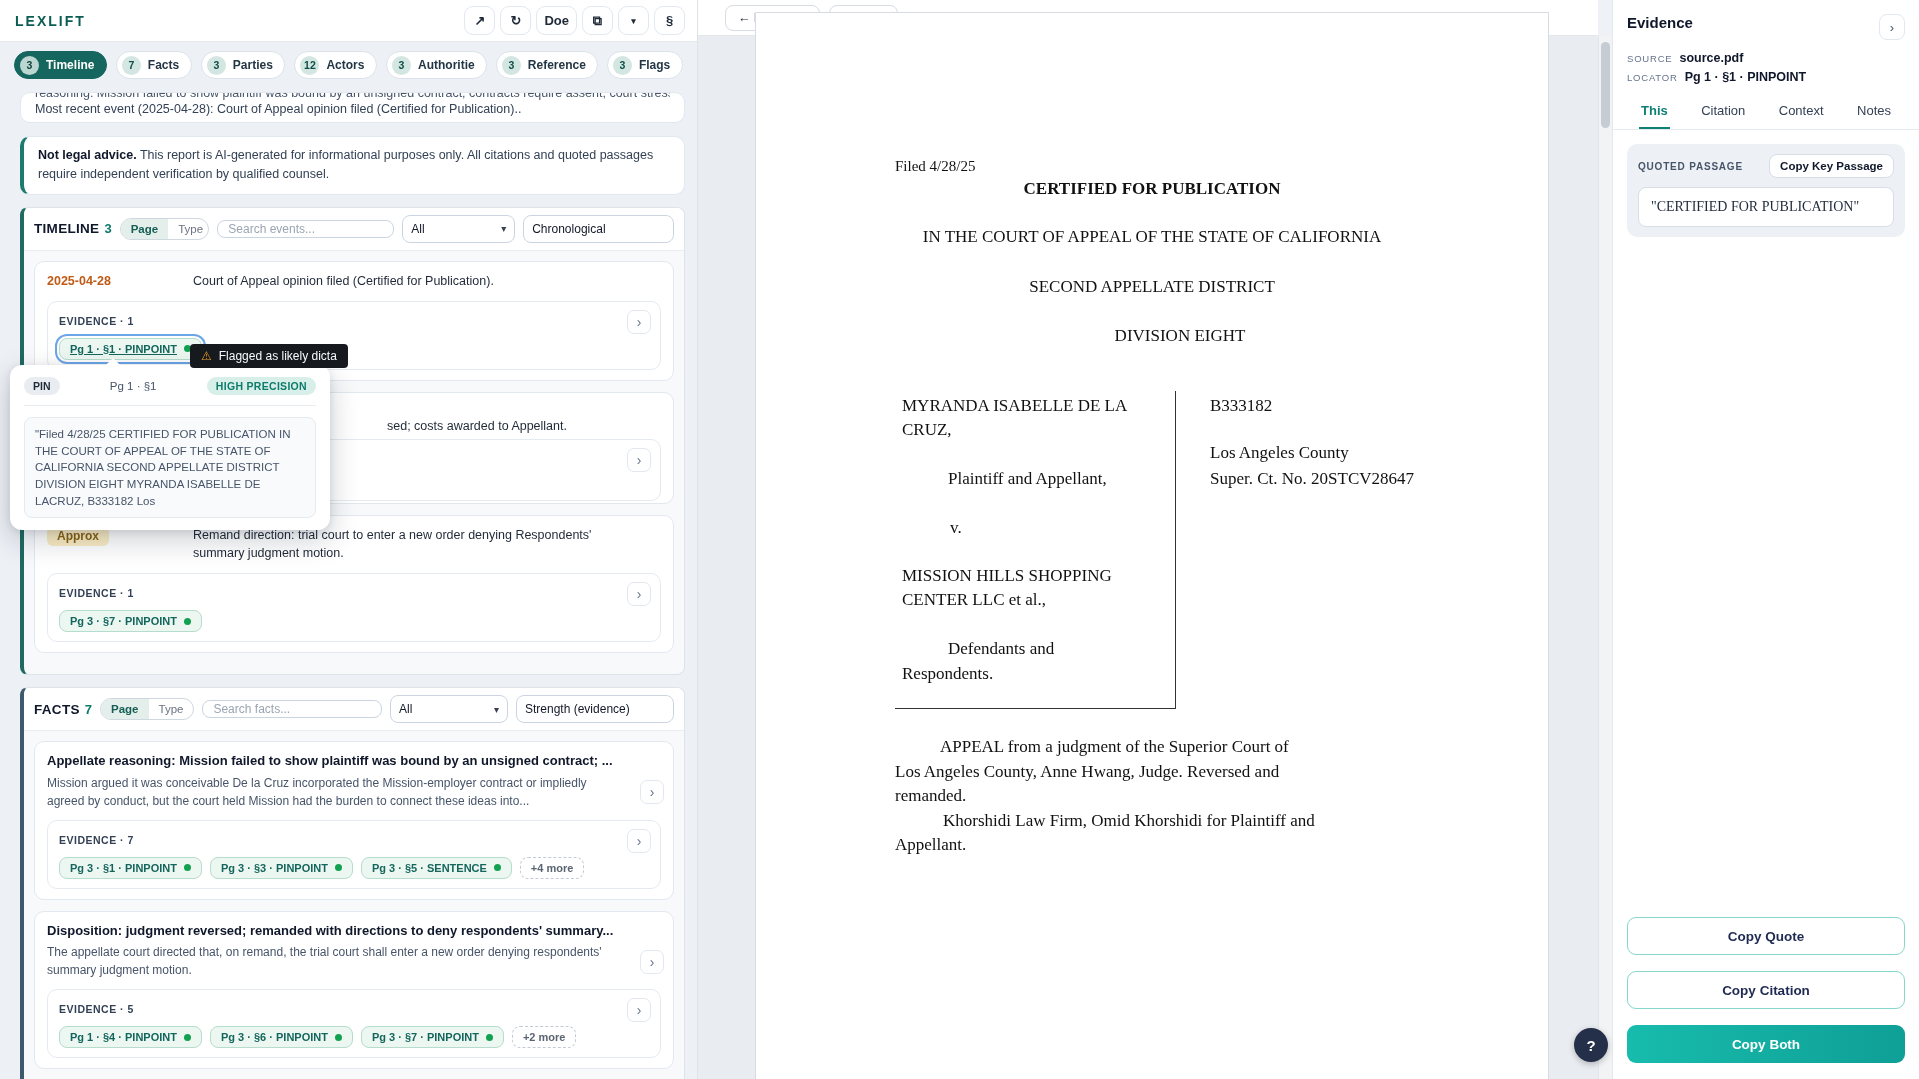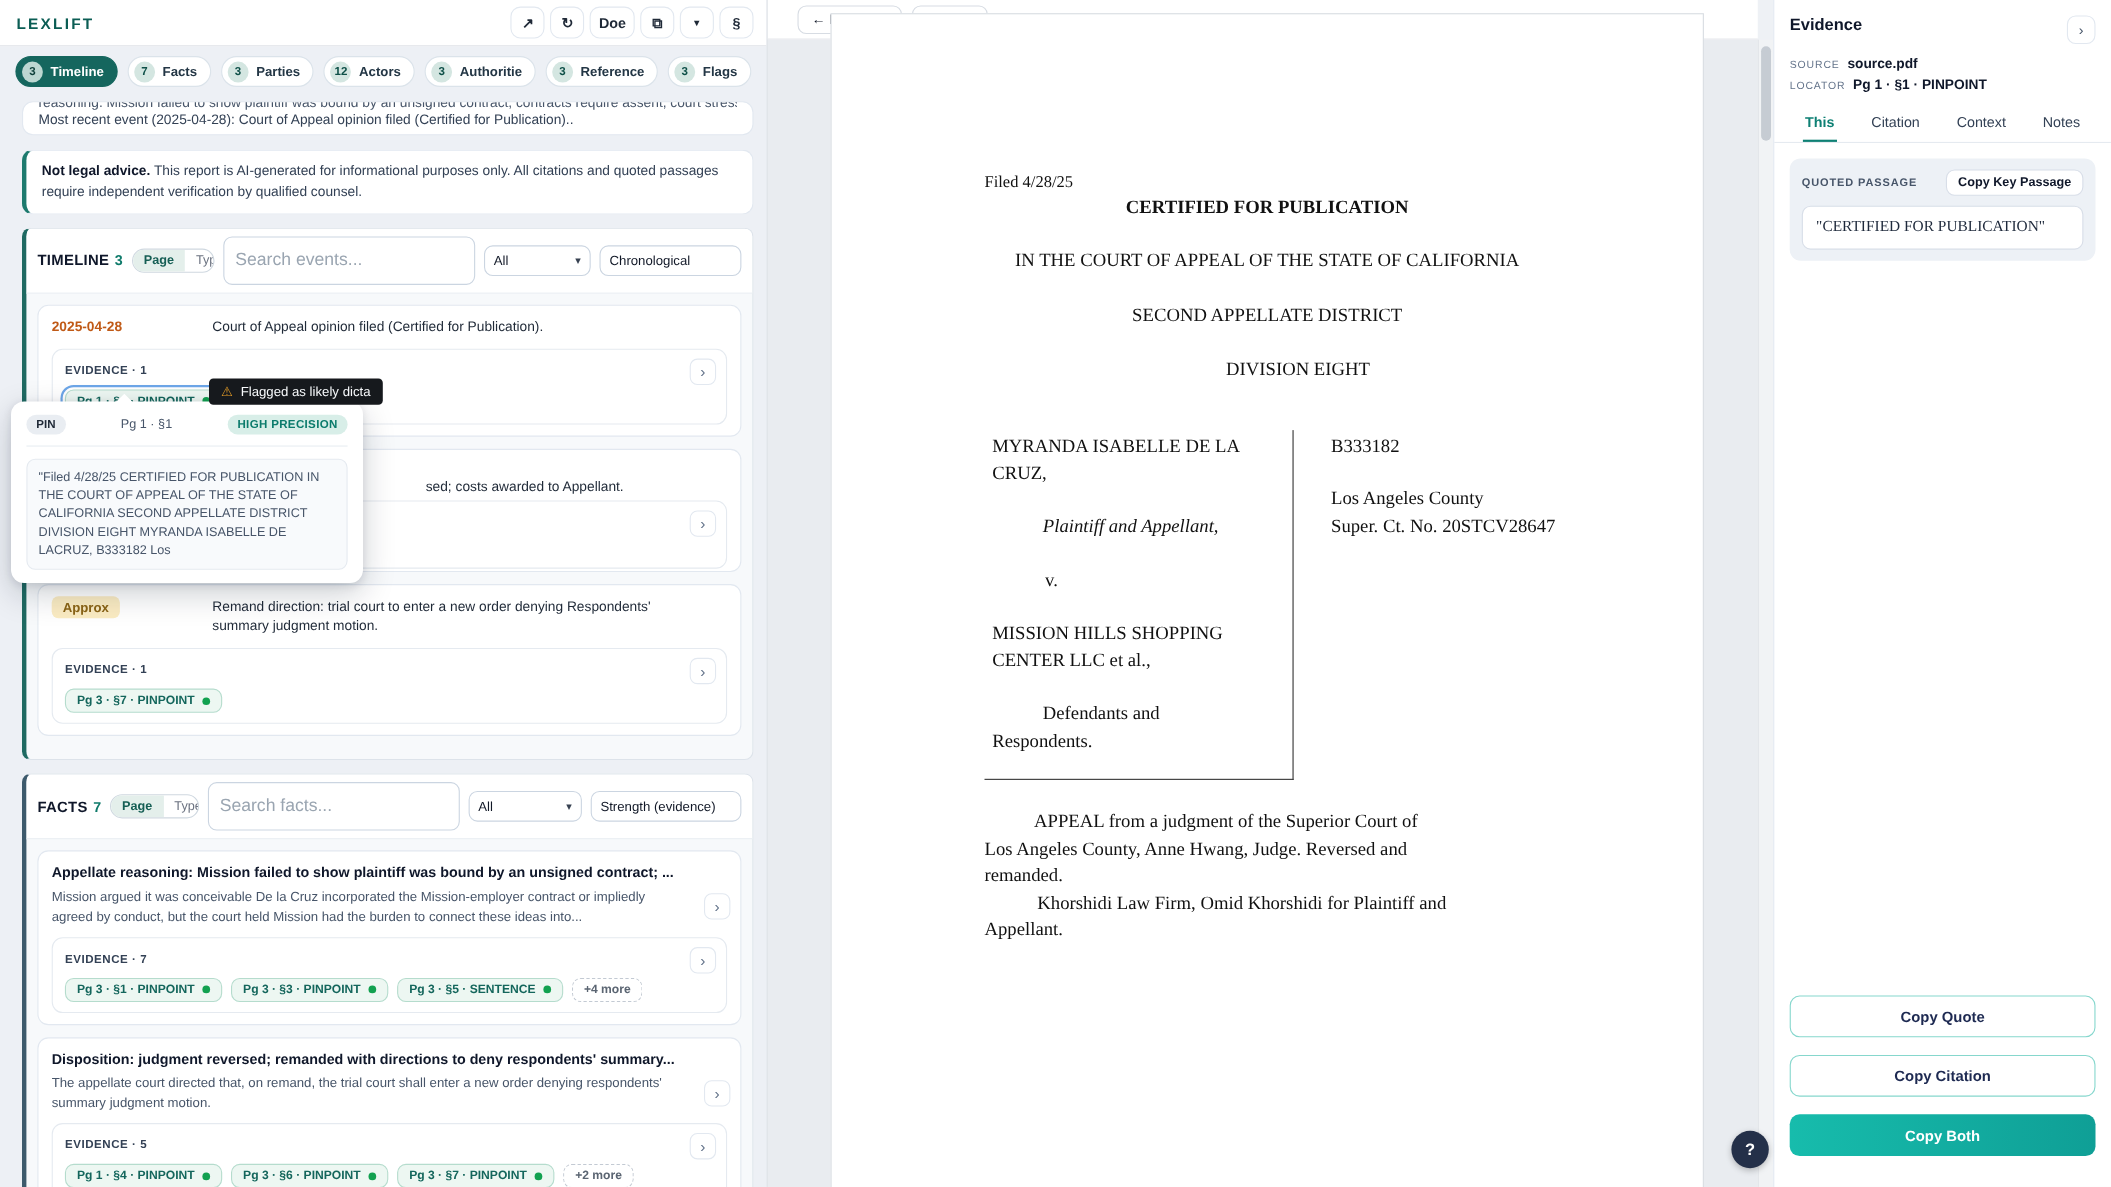--- a/index.html
+++ b/index.html
@@ -35,21 +35,21 @@
 
   .section { margin-top:12px; background:#f7f9fb; border:1px solid #dde3ea; border-radius:8px; overflow:hidden; }
   .section.tl { border-left:4px solid #1f6a62; }
   .section.fc { border-left:4px solid #3d5a6c; }
   .sec-head { display:flex; align-items:center; gap:8px; padding:7px 10px; background:#fff; border-bottom:1px solid #e8edf2; }
   .sec-title { font-size:13.5px; font-weight:800; color:#0f172a; letter-spacing:.3px; }
   .sec-count { font-size:13px; font-weight:800; color:#0e7a6a; margin-left:-3px; }
   .toggle { display:flex; border:1px solid #cfd8e0; border-radius:14px; overflow:hidden; background:#fff; }
   .toggle span { font-size:11.5px; padding:4px 10px; color:#6b7280; cursor:pointer; }
   .toggle .on { background:#e4efeb; color:#155e54; font-weight:700; }
-  .search { flex:1; height:44px; border:1px solid #cbd5e1; border-radius:8px; padding:0 10px; font-size:16px;
+  .search { flex:1; height:18px; border:1px solid #cbd5e1; border-radius:8px; padding:0 10px; font-size:12px;
             font-family:"Liberation Sans",sans-serif; color:#111827; background:#fff; }
   .search::placeholder { color:#9aa5b1; }
   .sel { height:28px; border:1px solid #cbd5e1; border-radius:8px; background:#fff; display:flex; align-items:center;
          justify-content:space-between; padding:0 8px; font-size:12px; color:#111827; cursor:pointer; }
   .sel .car { font-size:10px; color:#374151; margin-left:8px; }
   .sel.w1 { width:118px; } .sel.w2 { width:158px; }
 
   .sec-body { padding:10px; }
   .ev-card { background:#fff; border:1px solid #e2e8f0; border-radius:10px; padding:10px 12px; margin-bottom:11px; position:relative; }
   .ev-row { display:flex; }
@@ -118,21 +118,21 @@
   .rp-tabs { display:flex; justify-content:space-between; padding:0 26px; margin-top:12px; border-bottom:1px solid #e5eaf0; }
   .rp-tab { font-size:13px; color:#334155; padding:7px 2px 9px 2px; cursor:pointer; }
   .rp-tab.active { color:#0e8074; font-weight:700; border-bottom:2px solid #0e8074; }
   .qcard { margin:14px; background:#edf1f6; border-radius:10px; padding:10px 11px; }
   .qcard-head { display:flex; align-items:center; justify-content:space-between; }
   .q-lab { font-size:10px; letter-spacing:.8px; color:#475569; font-weight:600; }
   .q-copykey { background:#fff; border:1px solid #d8dee8; border-radius:8px; padding:5px 10px; font-size:11.5px; font-weight:700;
                color:#0f172a; cursor:pointer; }
   .q-box { margin-top:9px; background:#fff; border:1px solid #d8dee8; border-radius:8px; padding:11px 12px;
            font-family:"Liberation Serif", serif; font-size:14px; color:#1e293b; }
-  .rp-actions { position:absolute; left:14px; right:14px; bottom:28px; display:flex; flex-direction:column; gap:16px; }
+  .rp-actions { position:absolute; left:14px; right:14px; bottom:16px; display:flex; flex-direction:column; gap:16px; }
   .btn-outline { height:38px; border:1.5px solid #86d7cd; border-radius:9px; background:#fff; font-size:13.5px; font-weight:800;
                  color:#1e2a52; display:flex; align-items:center; justify-content:center; cursor:pointer; font-family:"Liberation Sans",sans-serif; }
   .btn-solid { height:38px; border:none; border-radius:9px; background:linear-gradient(90deg,#17bcac,#0f9f96); font-size:13.5px;
                font-weight:800; color:#fff; display:flex; align-items:center; justify-content:center; cursor:pointer; font-family:"Liberation Sans",sans-serif; }
   .help-fab { position:absolute; left:1574px; top:1028px; width:34px; height:34px; border-radius:50%; background:#243049; color:#fff;
               font-size:15px; font-weight:800; display:flex; align-items:center; justify-content:center; z-index:80; cursor:pointer;
               box-shadow:0 2px 6px rgba(0,0,0,.25); }
 </style>
 </head>
 <body>
@@ -360,21 +360,21 @@
   <div class="page">
     <div class="abs" style="left:139px; top:145px; font-size:15px;">Filed 4/28/25</div>
     <div class="abs ctr" style="top:166px; font-weight:700;">CERTIFIED FOR PUBLICATION</div>
     <div class="abs ctr" style="top:214px;">IN THE COURT OF APPEAL OF THE STATE OF CALIFORNIA</div>
     <div class="abs ctr" style="top:264px;">SECOND APPELLATE DISTRICT</div>
     <div class="abs ctr" style="top:313px;margin-left:28px;">DIVISION EIGHT</div>
 
     <div class="cap-box"></div>
     <div class="abs" style="left:146px; top:383px;">MYRANDA ISABELLE DE LA</div>
     <div class="abs" style="left:146px; top:407px;">CRUZ,</div>
-    <div class="abs" style="left:192px; top:456px;font-style:italic;">Plaintiff and Appellant,</div>
+    <div class="abs" style="left:192px; top:456px;">Plaintiff and Appellant,</div>
     <div class="abs" style="left:194px; top:505px;">v.</div>
     <div class="abs" style="left:146px; top:553px;">MISSION HILLS SHOPPING</div>
     <div class="abs" style="left:146px; top:577px;">CENTER LLC et al.,</div>
     <div class="abs" style="left:192px; top:626px;">Defendants and</div>
     <div class="abs" style="left:146px; top:651px;">Respondents.</div>
     <div class="abs" style="left:454px; top:383px;">B333182</div>
     <div class="abs" style="left:454px; top:430px;">Los Angeles County</div>
     <div class="abs" style="left:454px; top:456px;">Super. Ct. No. 20STCV28647</div>
 
     <div class="abs" style="left:184px; top:724px;">APPEAL from a judgment of the Superior Court of</div>

